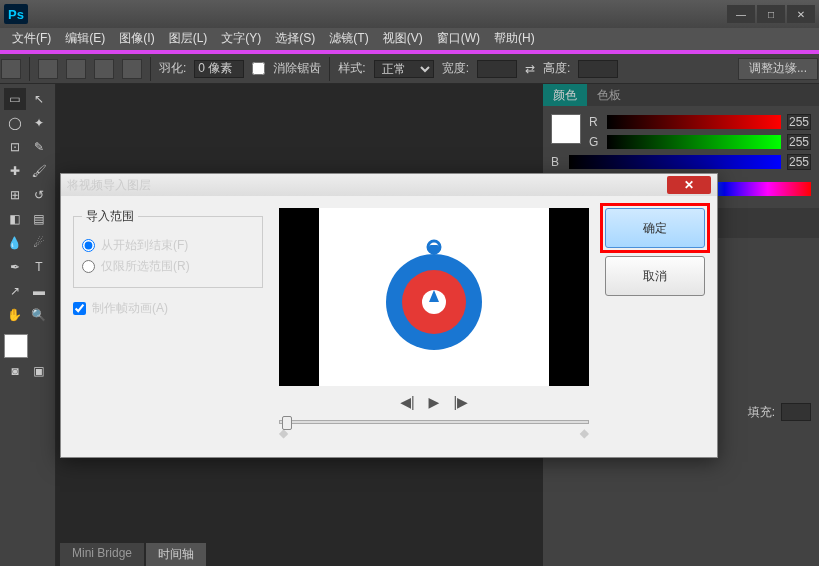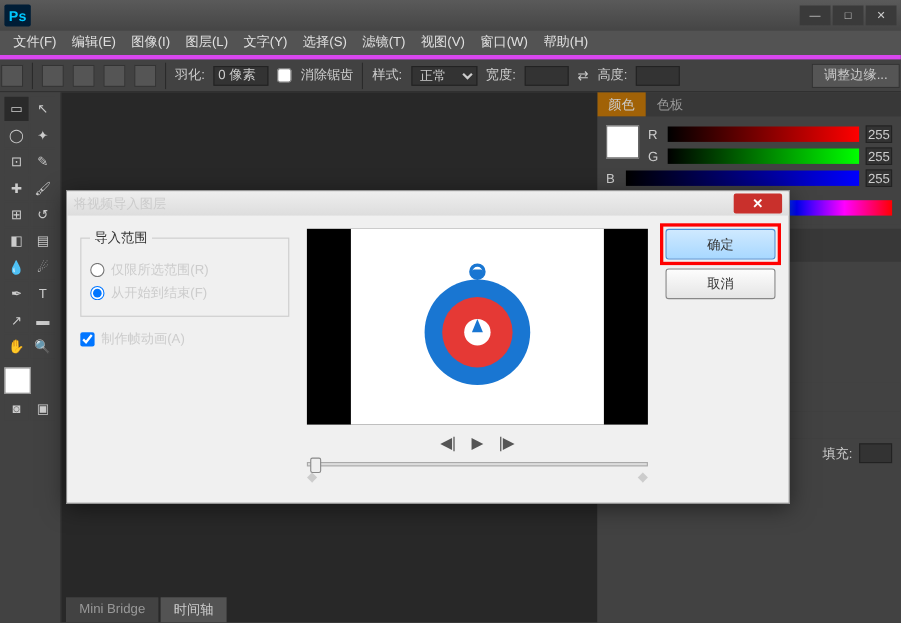--- a/index.html
+++ b/index.html
@@ -20,21 +20,21 @@
 .toolbar{width:56px;background:#424242;border-right:1px solid #2a2a2a;padding:4px;display:flex;flex-wrap:wrap;gap:2px;align-content:flex-start}
 .tool{width:22px;height:22px;background:#424242;display:flex;align-items:center;justify-content:center;cursor:pointer;position:relative}
 .tool.sel{background:#2a2a2a}
 .canvas-area{flex:1;background:#282828;position:relative}
 .tabs-bottom{position:absolute;bottom:0;left:4px;display:flex;gap:2px}
 .tab-b{padding:3px 12px;background:#424242;color:#999;cursor:pointer}
 .tab-b.active{background:#535353;color:#ccc}
 .panels{width:276px;background:#424242;display:flex;flex-direction:column}
 .panel-tabs{display:flex;background:#383838;height:22px}
 .panel-tab{padding:3px 10px;color:#999;cursor:pointer}
-.panel-tab.active{background:#a16207;color:#ccc}
+.panel-tab.active{background:#0f766e;color:#ccc}
 .color-panel{padding:8px;background:#424242}
 .rgb-row{display:flex;align-items:center;gap:6px;margin-bottom:4px}
 .rgb-label{width:12px}
 .rgb-slider{flex:1;height:14px;background:linear-gradient(to right,#000,#f00);position:relative}
 .rgb-slider.g{background:linear-gradient(to right,#000,#0f0)}
 .rgb-slider.b{background:linear-gradient(to right,#000,#00f)}
 .rgb-val{width:24px;height:16px;background:#333;border:1px solid #222;text-align:center}
 .swatch-sample{width:30px;height:30px;background:#fff;border:1px solid #666;float:left;margin-right:8px}
 .hue-strip{height:14px;background:linear-gradient(to right,red,yellow,lime,cyan,blue,magenta,red);margin-top:8px}
 .panel-sep{height:30px;background:#383838;margin-top:4px}
@@ -53,21 +53,21 @@
 .limit-input{width:40px;height:18px;background:#fff;border:1px solid #999;color:#999;text-align:center}
 .dlg-center{flex:1;display:flex;flex-direction:column;align-items:center}
 .preview{width:310px;height:178px;background:#000;display:flex;align-items:center;justify-content:center}
 .preview-inner{width:230px;height:178px;background:#fff;display:flex;align-items:center;justify-content:center}
 .controls{margin-top:8px;display:flex;gap:14px;color:#555}
 .ctrl-btn{cursor:pointer;color:#555;font-size:14px}
 .slider-track{width:310px;height:4px;background:#ddd;border:1px solid #aaa;margin-top:10px;position:relative}
 .slider-thumb{position:absolute;top:-5px;width:10px;height:14px;background:#eee;border:1px solid #888;border-radius:2px}
 .range-marks{width:310px;display:flex;justify-content:space-between;margin-top:2px;color:#555}
 .dlg-right{width:100px;display:flex;flex-direction:column;gap:8px}
-.dlg-btn{height:28px;background:linear-gradient(#fdfdfd,#e5e5e5);border:1px solid #888;color:#333;cursor:pointer;border-radius:3px}
+.dlg-btn{height:40px;background:linear-gradient(#fdfdfd,#e5e5e5);border:1px solid #888;color:#333;cursor:pointer;border-radius:3px}
 .dlg-btn.primary{background:linear-gradient(#cfe9ff,#a8d8ff);border:1px solid #4a90d9}
 .highlight{border:3px solid #ff0000;padding:2px;margin:-5px}
 .swatch-fg{width:24px;height:24px;background:#fff;border:1px solid #888;margin-top:6px}
 .chk{width:13px;height:13px}
 </style>
 </head>
 <body>
 
 <div class="titlebar">
   <div class="ps-logo">Ps</div>
@@ -196,26 +196,26 @@
 <div class="dialog">
   <div class="dlg-title">
     <span>将视频导入图层</span>
     <div class="dlg-close">✕</div>
   </div>
   <div class="dlg-body">
     <div class="dlg-left">
       <fieldset class="fieldset">
         <legend>导入范围</legend>
         <div class="radio-row">
+          <input type="radio" checked="" style="">
+          <span>从开始到结束(F)</span>
+        </div>
+        <div class="radio-row">
           <input type="radio" style="">
           <span>仅限所选范围(R)</span>
-        </div>
-        <div class="radio-row">
-          <input type="radio" checked="" style="">
-          <span>从开始到结束(F)</span>
         </div>
       </fieldset>
       <div class="check-row" style="margin-top:12px;color:#333">
         <input type="checkbox" checked="" style="">
         <span>制作帧动画(A)</span>
       </div>
     </div>
     <div class="dlg-center">
       <div class="preview">
         <div class="preview-inner">

